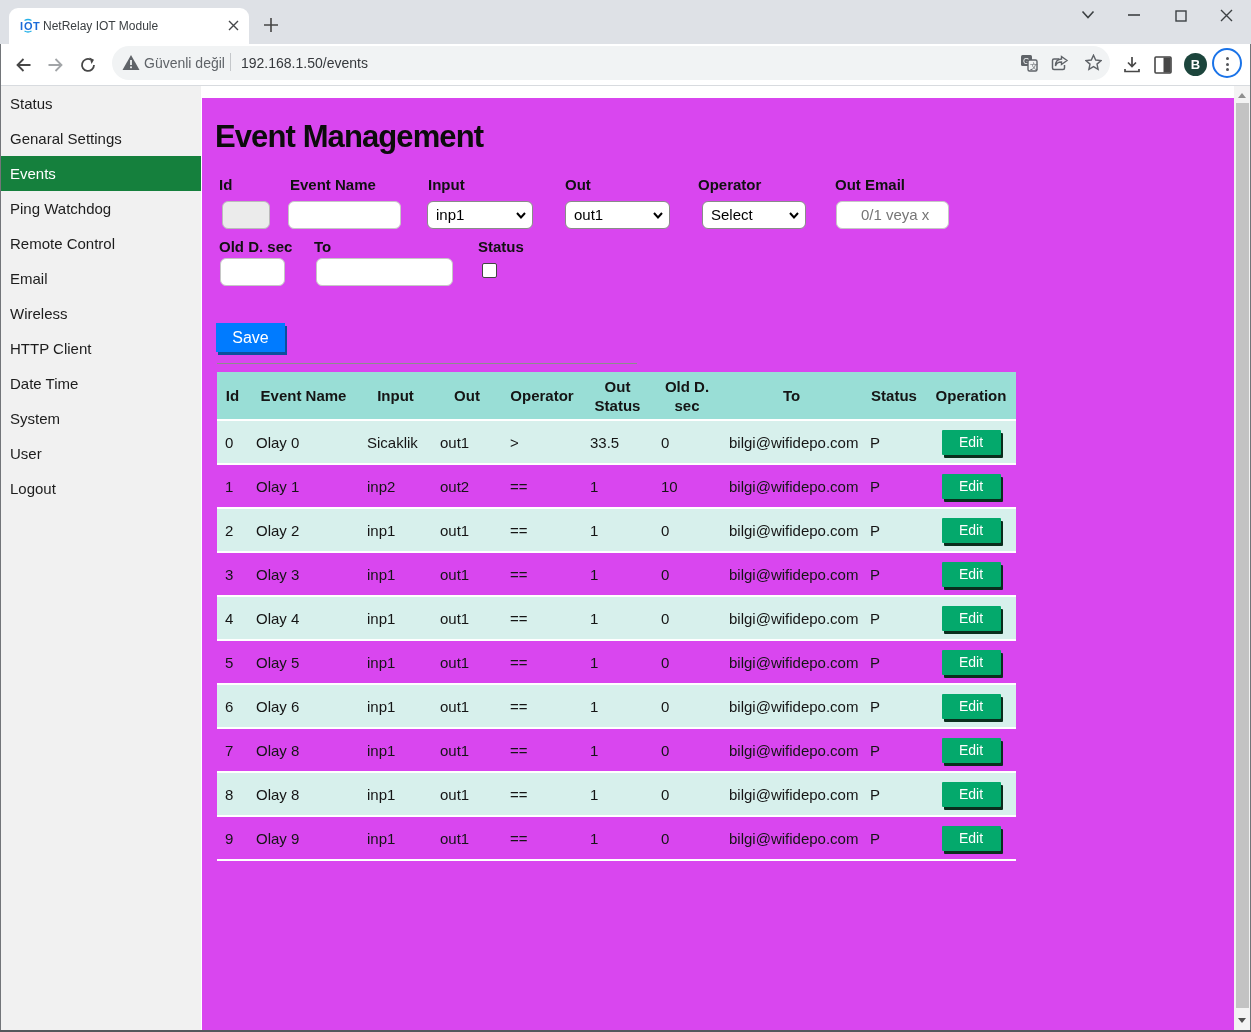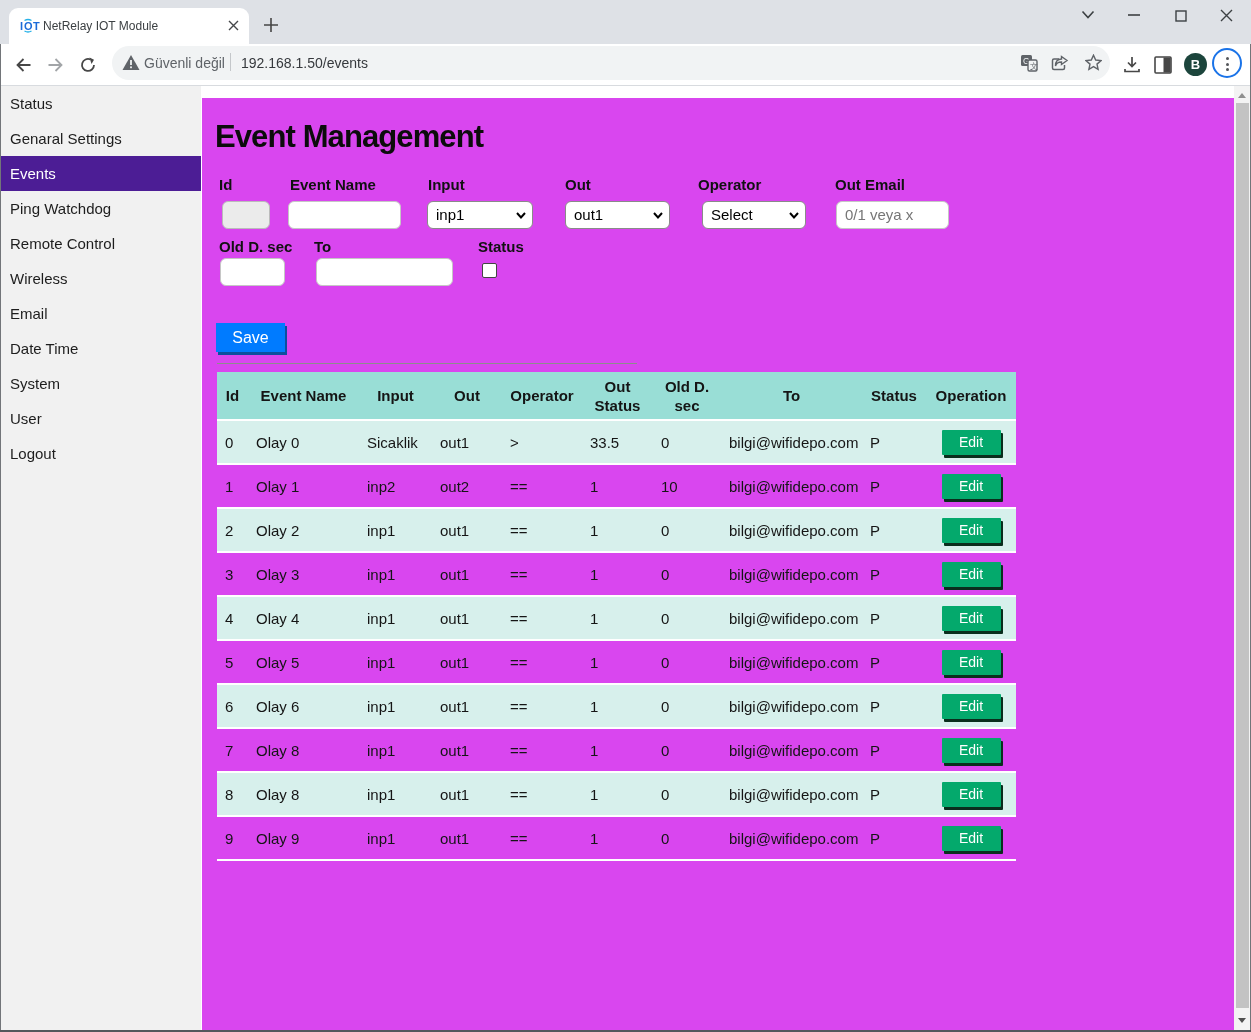--- a/index.html
+++ b/index.html
@@ -24,30 +24,30 @@
 
 
 #bleft  { position:absolute; left:0; top:44px; width:1px; height:986px; background:#727579; }
 #bright { position:absolute; right:0; top:44px; width:1px; height:986px; background:#727579; }
 #bbot   { position:absolute; left:0; top:1030px; width:1251px; height:2px; background:#55585c; }
 
 
 #page { position:absolute; left:1px; top:86px; width:1233px; height:944px; background:#fff; overflow:hidden; }
 #sidebar { position:absolute; left:0; top:0; width:200px; height:944px; background:#f1f1f1; }
 #sidebar div { height:35px; line-height:35px; padding-left:9px; font-size:15px; color:#1d1d1d; }
-#sidebar div.active { background:#4c1d95; color:#fff; }
+#sidebar div.active { background:#15803d; color:#fff; }
 
 #main { position:absolute; left:201px; top:12px; width:1032px; height:944px; background:#d946ef; }
 h1 { position:absolute; left:13px; top:21px; font-size:31px; font-weight:bold; color:#0c0c0c; letter-spacing:-0.9px; }
 
 .lbl { position:absolute; font-size:15px; font-weight:bold; color:#111; white-space:nowrap; }
 .inp { position:absolute; height:28px; border:1px solid #c6c6c6; border-radius:6px; background:#fff; }
 .sel { position:absolute; height:28px; border:1px solid #8a8a8a; border-radius:6px; background:#fff; font-size:15px; color:#000; line-height:26px; padding-left:8px; }
 .sel svg { position:absolute; right:6px; top:10px; }
-#ph { color:#767676; font-size:15px; line-height:26px; padding-left:8px; }
+#ph { color:#767676; font-size:15px; line-height:26px; padding-left:24px; }
 
 #savebtn { position:absolute; left:14px; top:225px; width:69px; height:29px; background:#007bff; color:#fff; font-size:16px; text-align:center; line-height:29px; box-shadow:2px 3px 0 #0c4f9e; }
 #hr { position:absolute; left:15px; top:265px; width:420px; height:1px; background:#8c8c8c; }
 
 table { position:absolute; left:15px; top:274px; border-collapse:collapse; table-layout:fixed; width:799px; font-size:15px; color:#151515; }
 th { background:#99ded6; font-weight:bold; text-align:center; border-bottom:2px solid #fff; height:48px; line-height:19px; padding:0; }
 td { height:44px; border-bottom:2px solid #fff; padding:0 0 0 8px; text-align:left; }
 tr.t td { background:#d7f0ec; }
 .editbtn { display:block; margin:0 auto; width:59px; height:25px; background:#04a96c; color:#fff; font-size:14px; text-align:center; line-height:25px; box-shadow:2px 3px 0 #0a2e1d; border-radius:1px; }
 
@@ -141,22 +141,23 @@
     </div>
 </div>
 
 <div id="page">
   <div id="sidebar">
     <div>Status</div>
     <div>Genaral Settings</div>
     <div class="active">Events</div>
     <div>Ping Watchdog</div>
     <div>Remote Control</div>
+    <div>Email</div>
     <div>Wireless</div>
-    <div>Email</div>
+    <div>HTTP Client</div>
     <div>Date Time</div>
     <div>System</div>
     <div>User</div>
     <div>Logout</div>
   </div>
 
   <div id="main">
     <h1>Event Management</h1>
 
     <span class="lbl" style="left:17px; top:78px">Id</span>

